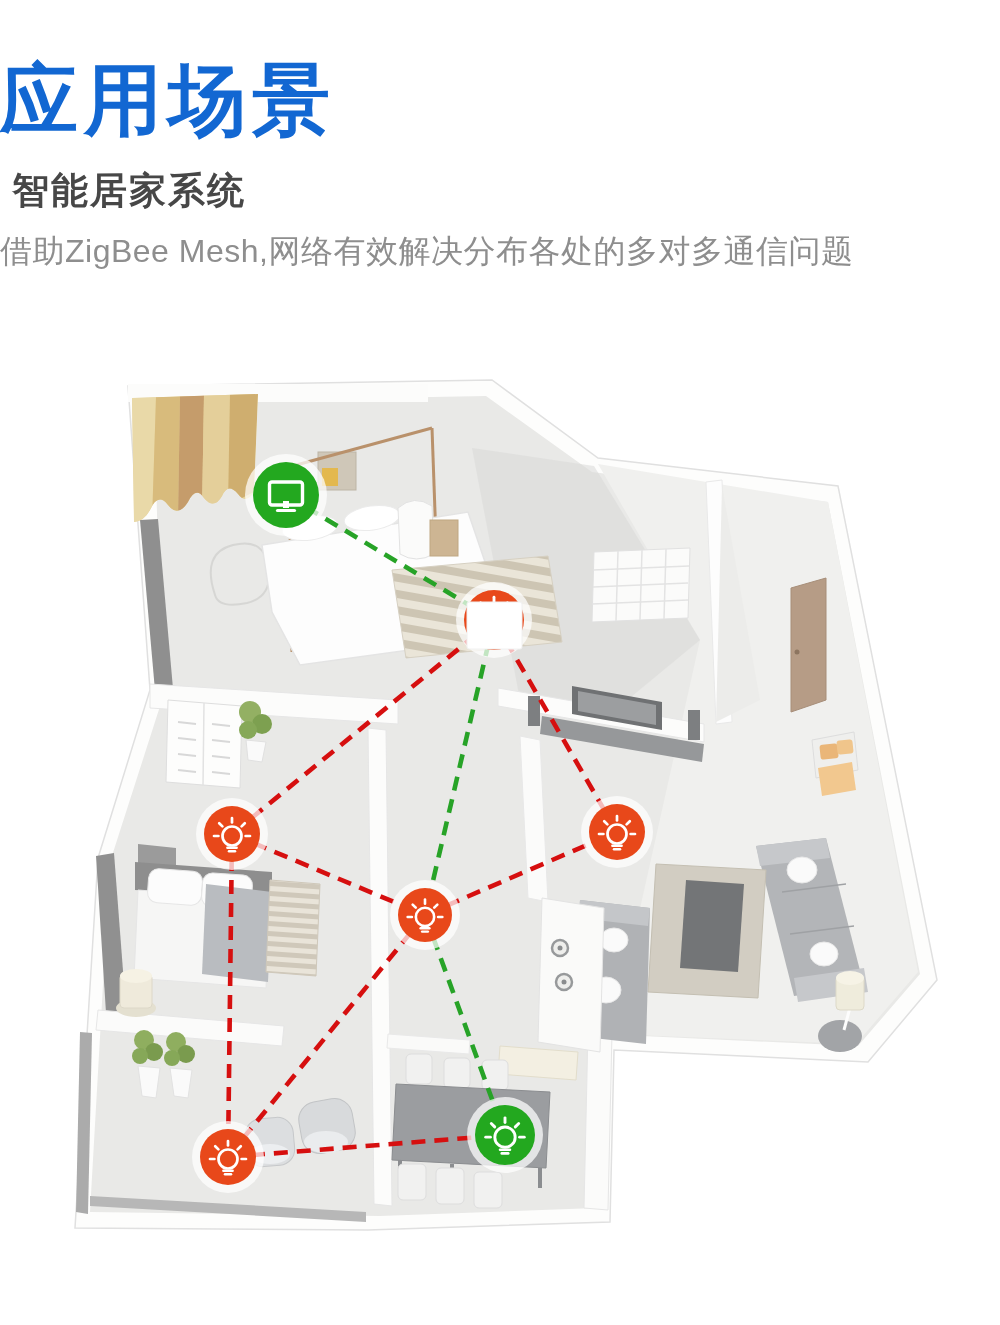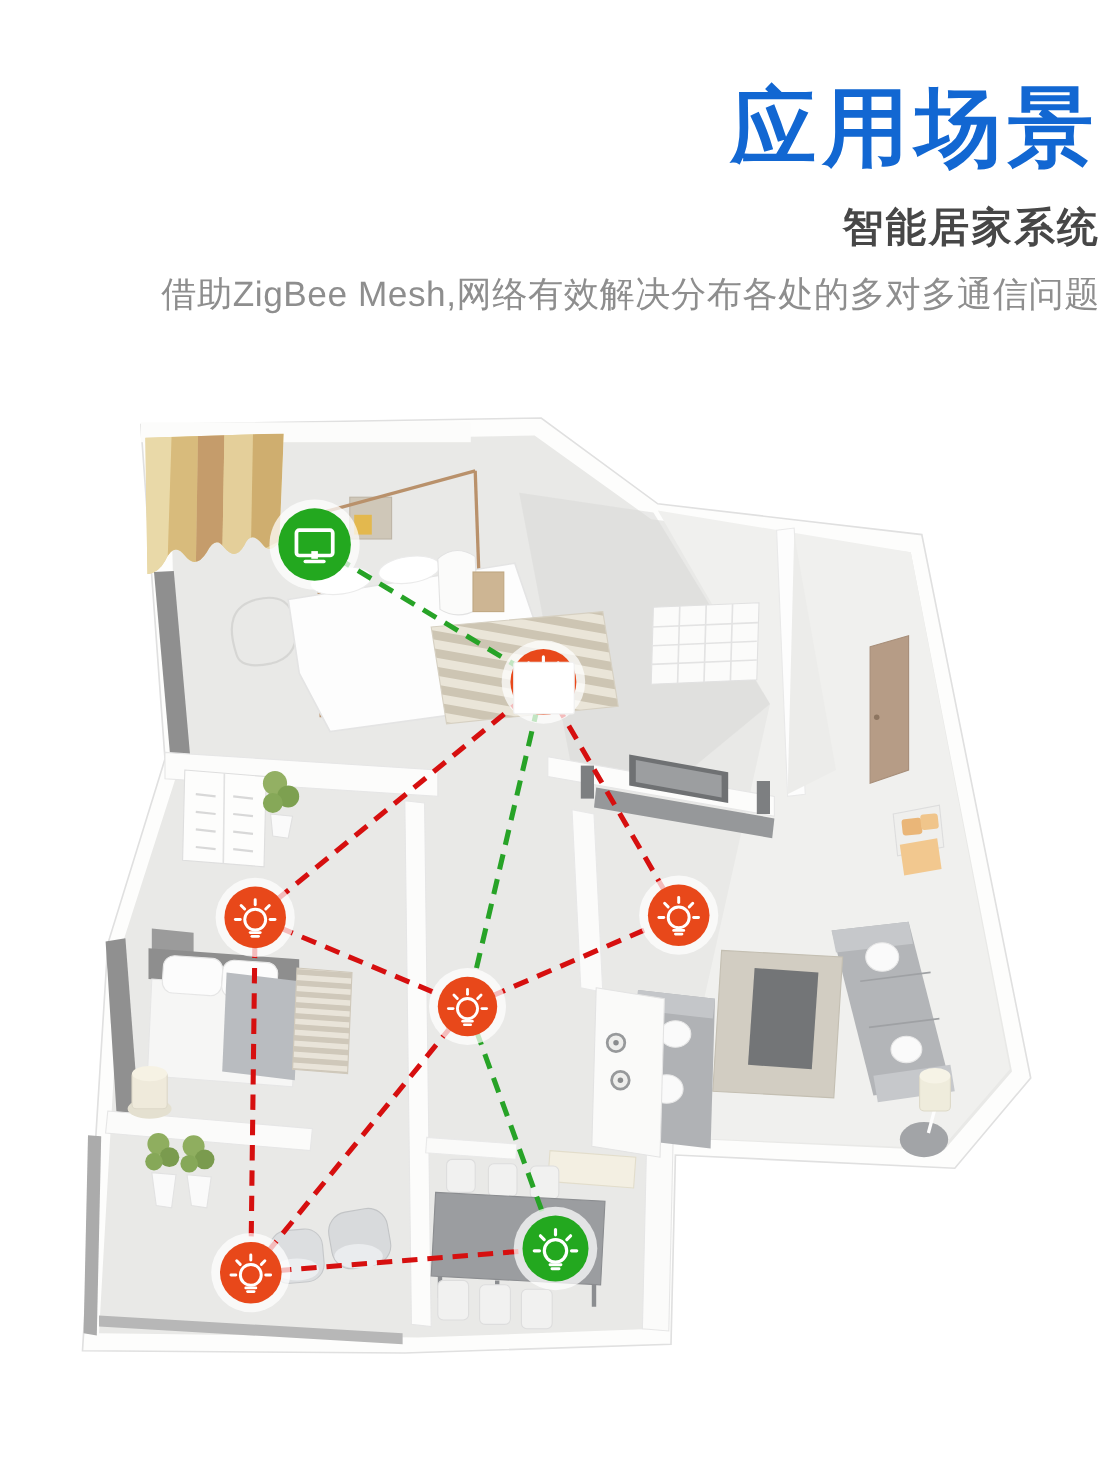--- a/index.html
+++ b/index.html
@@ -1,20 +1,20 @@
 <!DOCTYPE html>
 <html><head>
 <meta charset="utf-8">
 <style>
   html,body{margin:0;padding:0;background:#ffffff;}
   .page{position:relative;width:1000px;height:1325px;background:#ffffff;overflow:hidden;
         font-family:"Liberation Sans","DejaVu Sans",sans-serif;}
-  .header{position:absolute;top:16px;left:0;width:1000px;text-align:right;z-index:5;}
+  .header{position:absolute;top:0;left:0;width:1000px;text-align:left;z-index:5;}
   .title{margin-top:58px;font-size:78px;line-height:1.1;font-weight:800;letter-spacing:6px;}
-  .subtitle{margin-top:22px;font-size:37px;font-weight:700;letter-spacing:2px;}
+  .subtitle{margin-top:22px;font-size:37px;font-weight:700;letter-spacing:2px;padding-left:12px;}
   .desc{margin-top:14px;font-size:32px;font-weight:400;letter-spacing:0.5px;}
   svg#scene{position:absolute;left:0;top:0;z-index:1;}
 </style>
 </head>
 <body>
 
 <div class="page">
 
   <div class="header">
     <div class="title" id="title" style="color: rgb(18, 103, 210);">应用场景</div>

